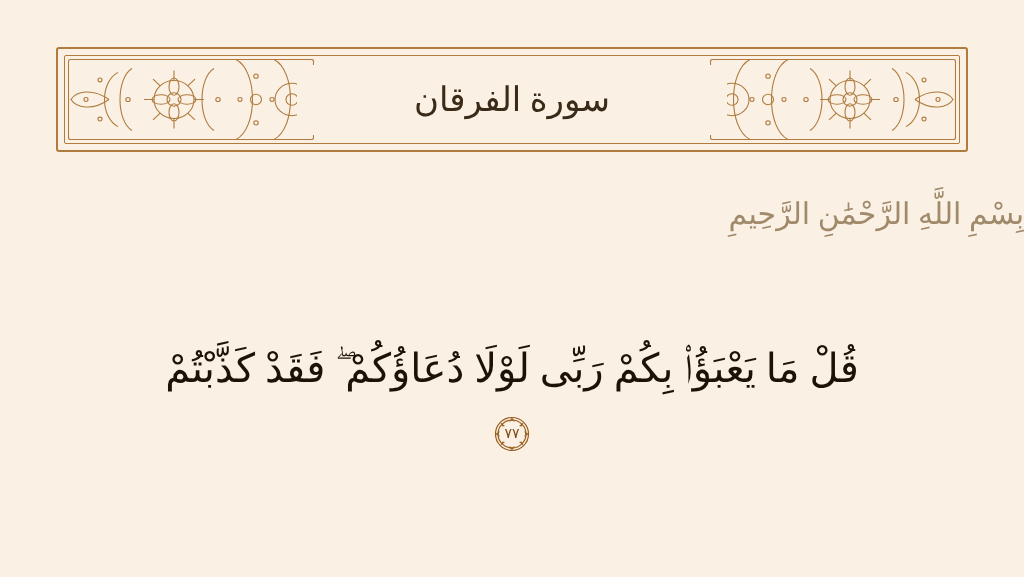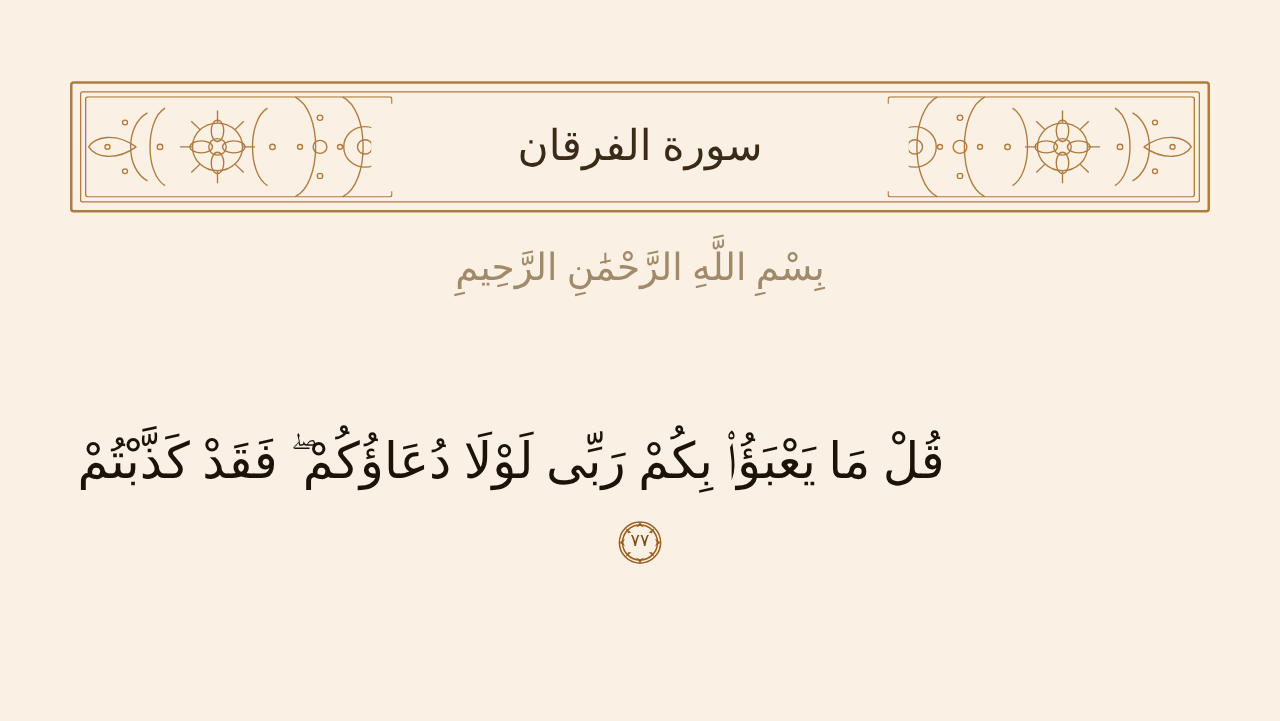--- a/index.html
+++ b/index.html
@@ -19,21 +19,21 @@
     position: relative;
     width: 1024px;
     height: 577px;
     background: #faf0e4;
   }
 
   
   .surah-header {
     position: absolute;
     left: 56px;
-    top: 65px;
+    top: 47px;
     width: 912px;
     height: 105px;
     border: 2px solid #b07b3e;
     border-radius: 3px;
     background: #faf0e4;
     box-sizing: border-box;
   }
   .surah-header .inner-frame {
     position: absolute;
     left: 6px;
@@ -78,35 +78,35 @@
   .orn-strip.right { right: 10px; }
   .orn-strip.left  { left: 10px; }
   .orn-strip svg { display: block; width: 100%; height: 100%; }
 
   
   .basmala {
     position: absolute;
     left: 0;
     right: 0;
     top: 196px;
-    text-align: center;
+    text-align: right;
     color: #a08a6a;
     font-family: "Liberation Serif", "DejaVu Serif", serif;
     font-size: 30px;
     letter-spacing: 1px;
     direction: rtl;
   }
 
   
   .ayah-block {
     position: absolute;
     left: 62px;
     right: 62px;
     top: 330px;
-    text-align: left;
+    text-align: center;
     direction: rtl;
   }
   .ayah-line {
     font-family: "Liberation Serif", "DejaVu Serif", serif;
     color: #1d1206;
     font-size: 40px;
     line-height: 1.95;
     letter-spacing: 2px;
     white-space: nowrap;
   }

